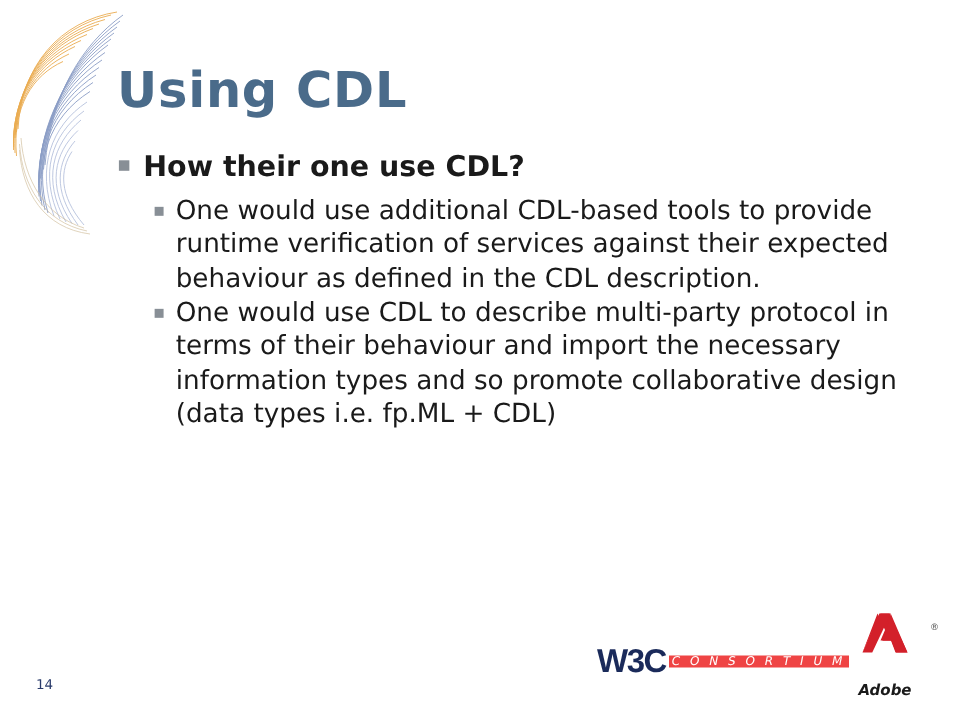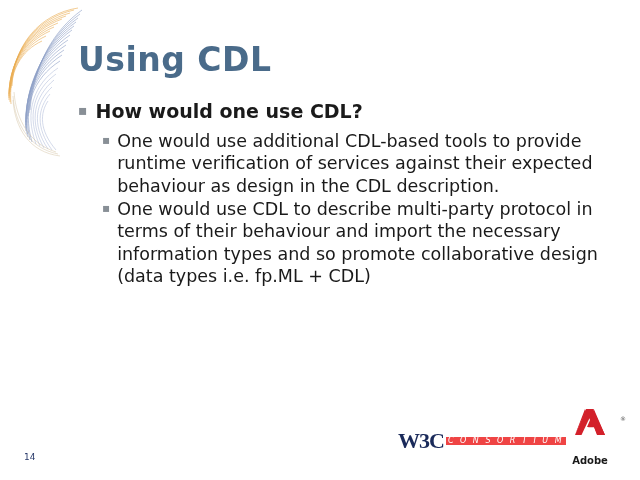--- a/index.html
+++ b/index.html
@@ -101,21 +101,21 @@
   }
 
   .w3c-logo {
     position: absolute;
     left: 398px;
     bottom: 26px;
     display: flex;
     align-items: center;
   }
   .w3c-mark {
-    font-family: Liberation Serif, serif;
+    font-family: Liberation Sans, sans-serif;
     font-weight: bold;
     font-size: 22px;
     color: #1a2a5a;
     letter-spacing: -1px;
   }
   .w3c-words {
     margin-left: 2px;
     line-height: 1;
   }
   .w3c-words .l1 {
@@ -139,20 +139,21 @@
     right: 22px;
     bottom: 14px;
     width: 56px;
     text-align: center;
   }
   .adobe-name {
     font-size: 10px;
     font-weight: bold;
     color: #1a1a1a;
     margin-top: 14px;
+    font-style: italic;
   }
   .adobe-tm {
     position: absolute;
     right: 14px;
     bottom: 58px;
     font-size: 6px;
     color: #555;
   }
 </style>
 </head>
@@ -205,28 +206,28 @@
       </g>
     </svg>
   </div>
 
   <div class="title">Using CDL</div>
 
   <div class="body">
 
     <div class="lvl1">
       <span class="bullet">▪</span>
-      <span class="text">How would one use CDL?</span>
+      <span class="text">How their one use CDL?</span>
     </div>
 
     <div class="lvl2-group">
 
       <div class="lvl2">
         <span class="bullet">▪</span>
-        <span class="text">One would use additional CDL-based tools to provide runtime verification of services against their expected behaviour as design in the CDL description.</span>
+        <span class="text">One would use additional CDL-based tools to provide runtime verification of services against their expected behaviour as defined in the CDL description.</span>
       </div>
 
       <div class="lvl2">
         <span class="bullet">▪</span>
         <span class="text">One would use CDL to describe multi-party protocol in terms of their behaviour and import the necessary information types and so promote collaborative design (data types i.e. fp.ML + CDL)</span>
       </div>
 
     </div>
   </div>
 

